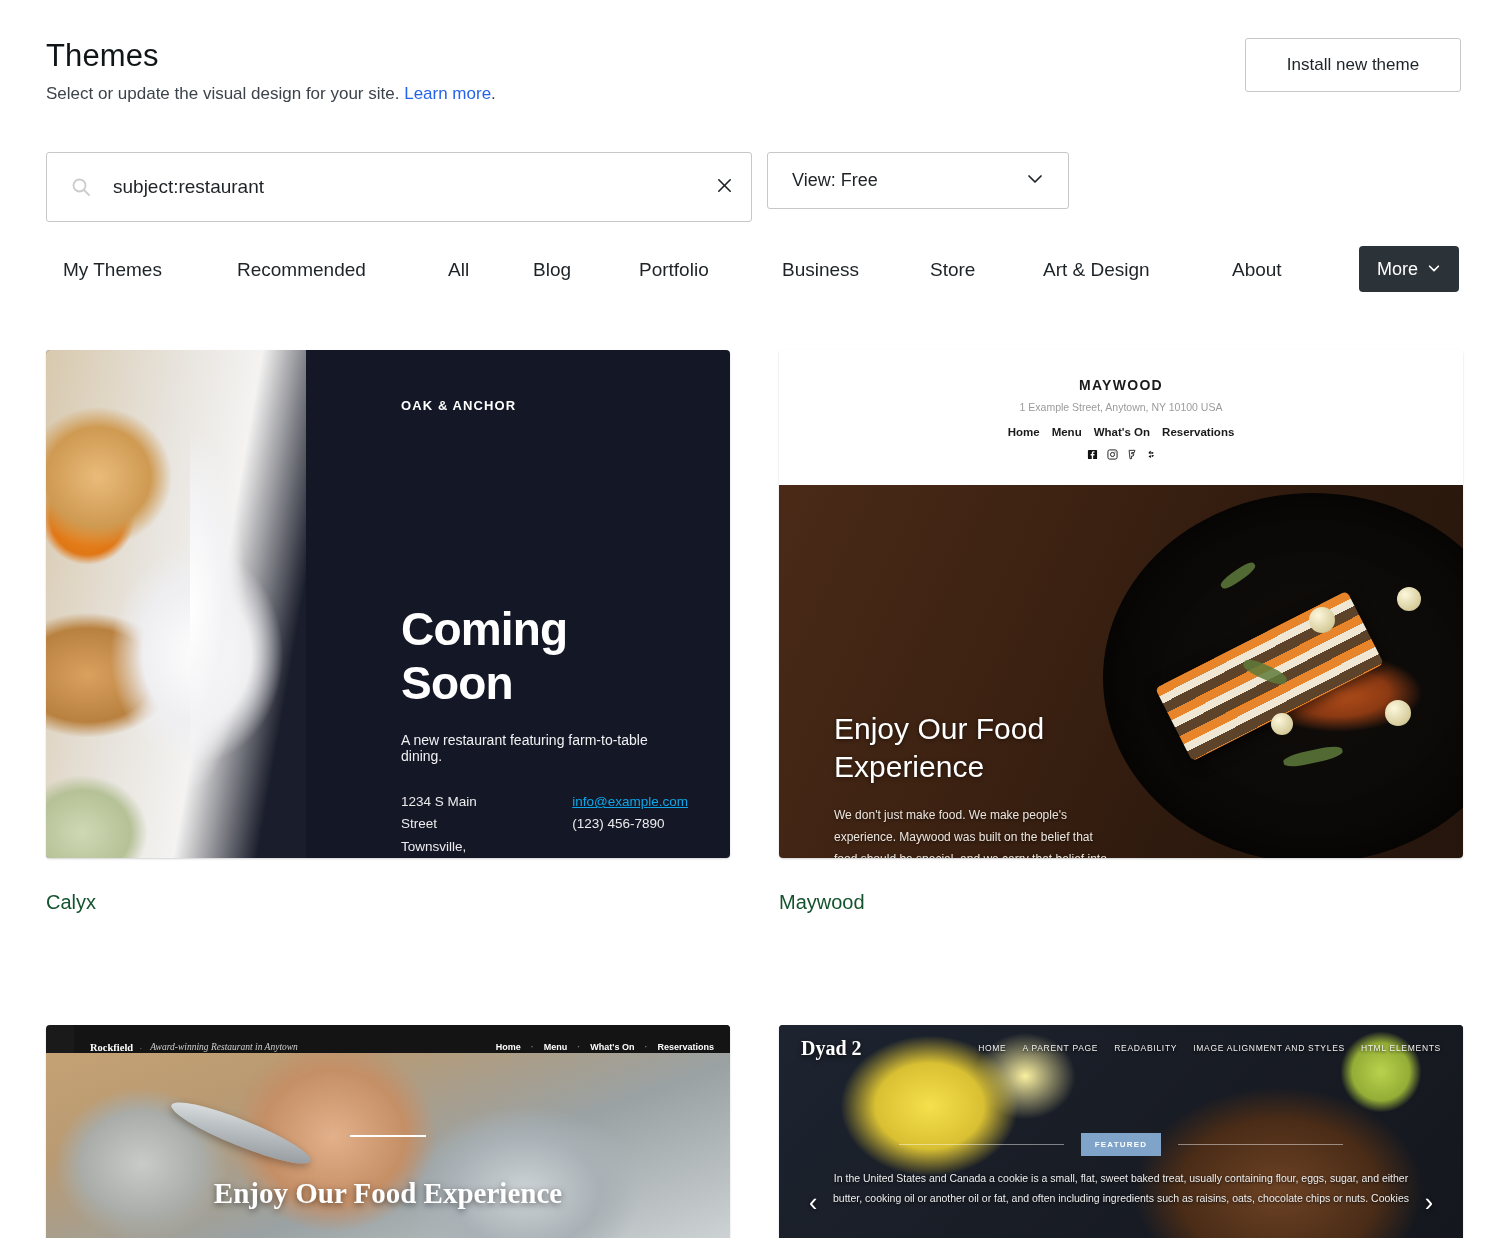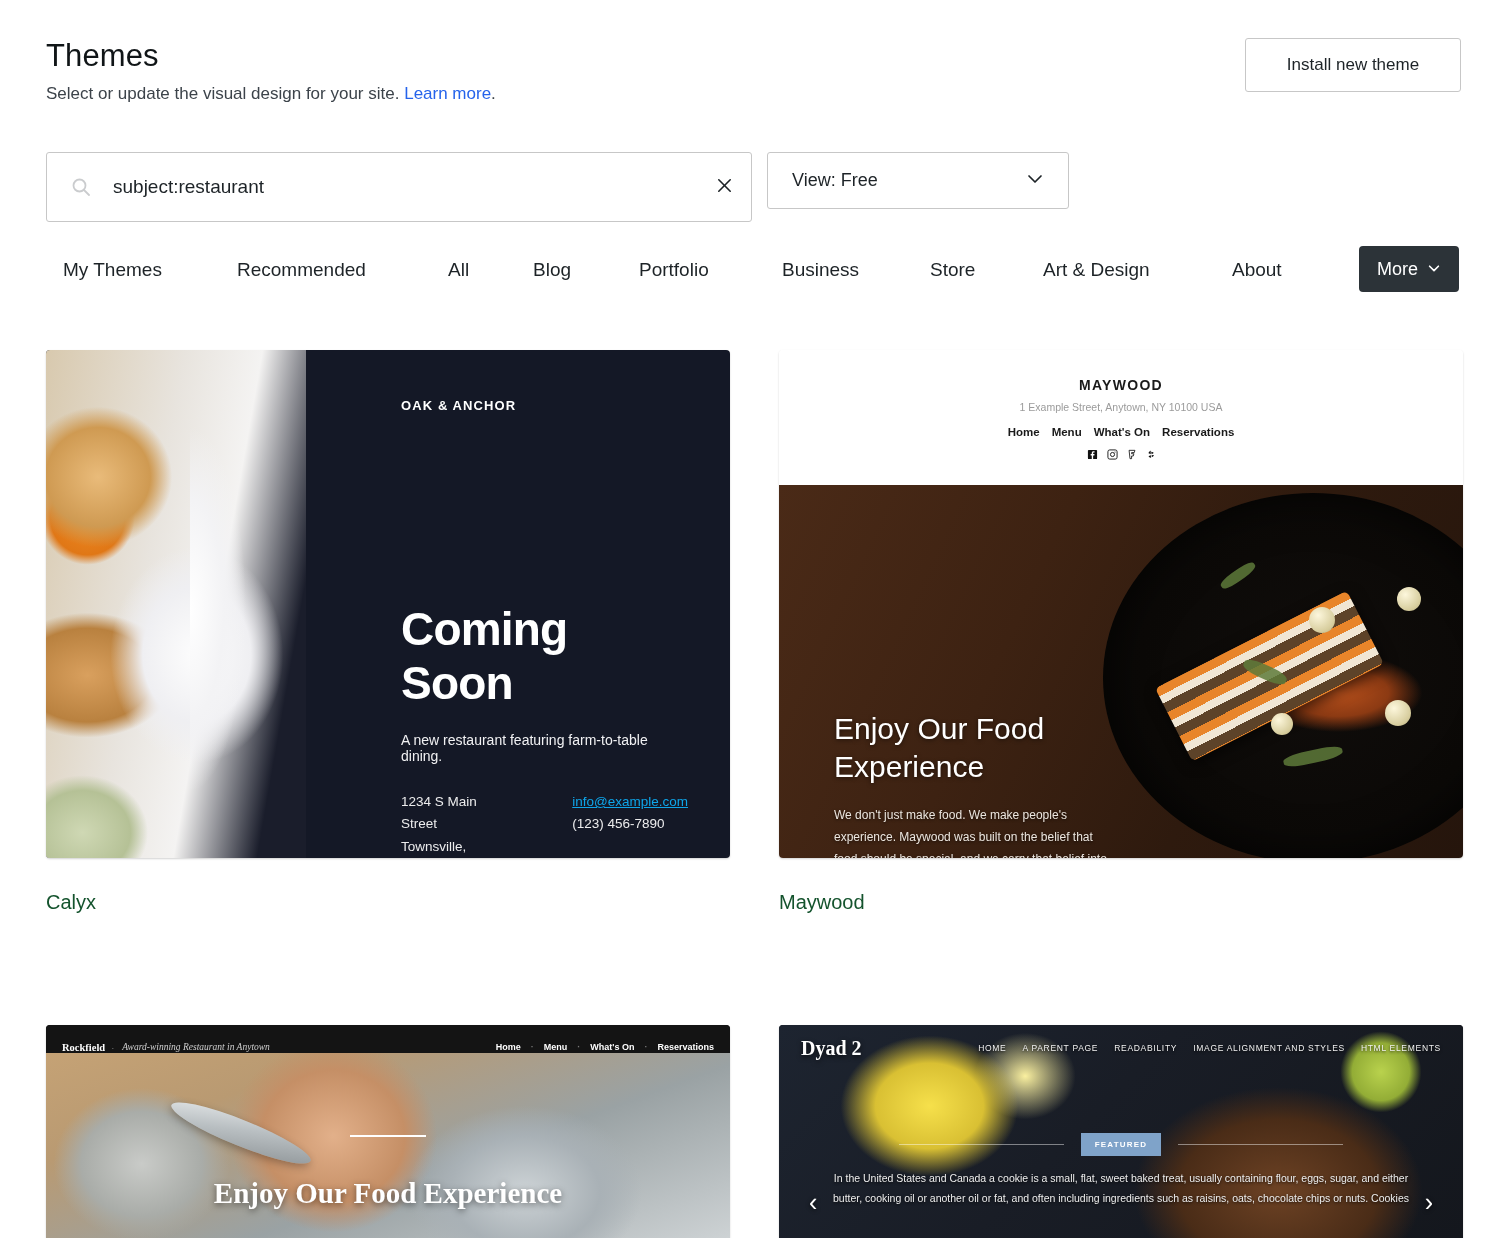--- a/index.html
+++ b/index.html
@@ -151,21 +151,21 @@
   .maywood .pearl { position: absolute; border-radius: 50%; background: radial-gradient(circle at 35% 32%, #fdf7dc, #d6cc9c 70%, #a99f72); }
   .maywood .herb { position: absolute; background: #5e7a3a; border-radius: 40%; opacity: .85; }
   .maywood .mcontent { position: absolute; left: 55px; top: 225px; width: 282px; }
   .maywood h2 { font-size: 30px; font-weight: 400; color: #fff; line-height: 1.28; text-shadow: 0 1px 4px rgba(0,0,0,.55); }
   .maywood p { margin-top: 17px; font-size: 12px; color: #ece6df; line-height: 1.85; text-shadow: 0 1px 3px rgba(0,0,0,.6); }
 
   
   .rockfield { background: #1a1a1a; }
   .rockfield .rhead {
     height: 44px; background: #141414; display: flex; align-items: center;
-    padding: 16px 16px; font-size: 9.5px; color: #fff;
+    padding: 16px 16px; font-size: 9.5px; color: #fff; margin-left: 28px;
   }
   .rockfield .rbrand { font-weight: 700; font-family: "Liberation Serif", serif; font-size: 10.5px; }
   .rockfield .rtag { margin-left: 8px; color: #cfcfcf; font-family: "Liberation Serif", serif; font-style: italic; }
   .rockfield .rnav { margin-left: auto; display: flex; gap: 10px; align-items: center; font-weight: 700; font-size: 9px; }
   .rockfield .rsep { color: #777; }
   .rockfield .rphoto {
     position: absolute; left: 0; top: 28px; right: 0; bottom: 0;
     background:
       radial-gradient(ellipse 150px 110px at 70% 75%, #cdd3d6 0%, #a9b1b6 50%, rgba(150,160,165,0) 78%),
       radial-gradient(ellipse 130px 120px at 42% 45%, #e2b08a 0%, #c58f66 55%, rgba(180,130,95,0) 80%),

